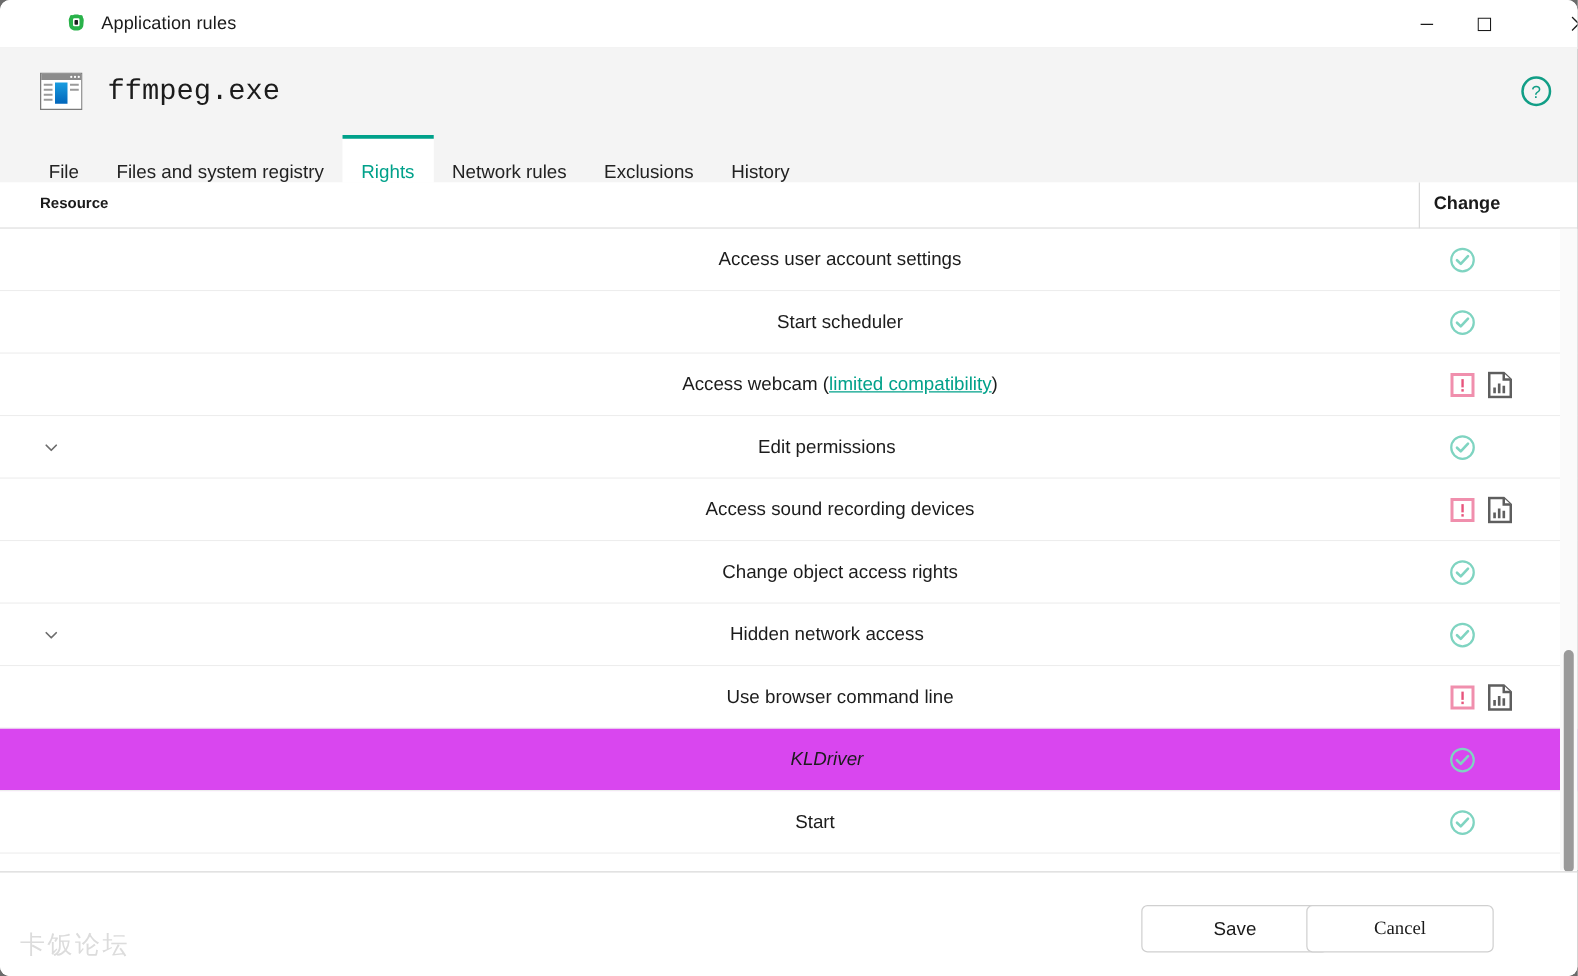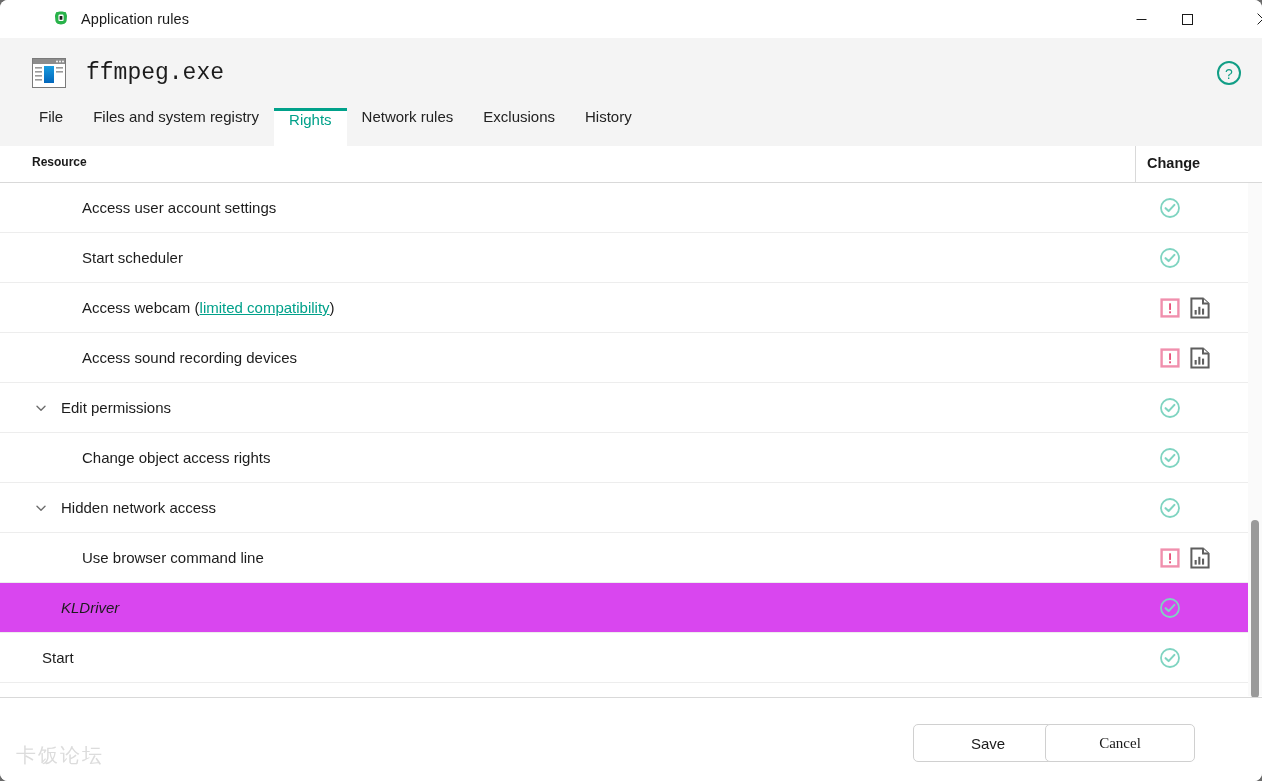--- a/index.html
+++ b/index.html
@@ -98,21 +98,21 @@
     background: #f4f4f4;
     display: flex;
     align-items: flex-end;
     box-sizing: border-box;
   }
   .tab {
     position: relative;
     height: 38px;
     padding: 0 15px;
     display: flex;
-    align-items: flex-start;
+    align-items: flex-end;
     font-size: 15px;
     color: #222222;
     cursor: pointer;
     box-sizing: border-box;
     white-space: nowrap;
   }
   .tab:first-child { margin-left: 24px; }
   .tab.active {
     background: #ffffff;
     color: #00a18a;
@@ -159,20 +159,21 @@
     overflow: hidden;
   }
   .row {
     position: relative;
     height: 50px;
     border-bottom: 1px solid #ededed;
     box-sizing: border-box;
     display: flex;
     align-items: center;
     background: #ffffff;
+    justify-content: center;
   }
   .row.selected { background: #d946ef; font-style: italic; }
   .row.partial { height: 14px; border-bottom: 1px solid #ededed; }
 
   .chevron {
     position: absolute;
     left: 34px;
     width: 14px; height: 14px;
     display: flex; align-items: center; justify-content: center;
     cursor: pointer;
@@ -383,51 +384,51 @@
           <svg class="act-icon report" viewBox="0 0 20 22">
             <path d="M1.4 1.4 H13 L18.6 6.6 V20.6 H1.4 Z" fill="#ffffff" stroke="#5e5e5e" stroke-width="2"></path>
             <path d="M13 1.4 V6.6 H18.6" fill="#ffffff" stroke="#5e5e5e" stroke-width="2"></path>
             <rect x="4.6" y="13" width="2.1" height="4.6" fill="#5e5e5e"></rect>
             <rect x="8.3" y="9.8" width="2.1" height="7.8" fill="#5e5e5e"></rect>
             <rect x="12" y="11.6" width="2.1" height="6" fill="#5e5e5e"></rect>
           </svg>
         </div>
       </div>
       <div class="row">
+        <span class="chevron">
+          <svg width="12" height="12" viewBox="0 0 12 12">
+            <path d="M2 4.2 L6 8.2 L10 4.2" fill="none" stroke="#6d6d6d" stroke-width="1.4" stroke-linecap="round" stroke-linejoin="round"></path>
+          </svg>
+        </span>
+        <span class="row-label indent1"><span>Edit permissions</span></span>
+        <div class="actions">
+          <svg class="act-icon" viewBox="0 0 22 22">
+            <circle cx="11" cy="11" r="9" fill="none" stroke="#7fd4c1" stroke-width="1.8"></circle>
+            <path d="M6.6 11.2 L9.6 14.1 L15.4 7.9" fill="none" stroke="#7fd4c1" stroke-width="2.1" stroke-linecap="round" stroke-linejoin="round"></path>
+          </svg>
+        </div>
+      </div>
+      <div class="row">
         <span class="row-label indent2"><span>Access sound recording devices</span></span>
         <div class="actions">
           <svg class="act-icon" viewBox="0 0 22 22">
             <rect x="2.6" y="2.6" width="16.8" height="16.8" fill="none" stroke="#f08fad" stroke-width="2.4"></rect>
             <rect x="10.1" y="6.3" width="1.9" height="6.6" fill="#e8547c"></rect>
             <rect x="10.1" y="14.3" width="1.9" height="2" fill="#e8547c"></rect>
           </svg>
           <svg class="act-icon report" viewBox="0 0 20 22">
             <path d="M1.4 1.4 H13 L18.6 6.6 V20.6 H1.4 Z" fill="#ffffff" stroke="#5e5e5e" stroke-width="2"></path>
             <path d="M13 1.4 V6.6 H18.6" fill="#ffffff" stroke="#5e5e5e" stroke-width="2"></path>
             <rect x="4.6" y="13" width="2.1" height="4.6" fill="#5e5e5e"></rect>
             <rect x="8.3" y="9.8" width="2.1" height="7.8" fill="#5e5e5e"></rect>
             <rect x="12" y="11.6" width="2.1" height="6" fill="#5e5e5e"></rect>
           </svg>
         </div>
       </div>
       <div class="row">
-        <span class="chevron">
-          <svg width="12" height="12" viewBox="0 0 12 12">
-            <path d="M2 4.2 L6 8.2 L10 4.2" fill="none" stroke="#6d6d6d" stroke-width="1.4" stroke-linecap="round" stroke-linejoin="round"></path>
-          </svg>
-        </span>
-        <span class="row-label indent1"><span>Edit permissions</span></span>
-        <div class="actions">
-          <svg class="act-icon" viewBox="0 0 22 22">
-            <circle cx="11" cy="11" r="9" fill="none" stroke="#7fd4c1" stroke-width="1.8"></circle>
-            <path d="M6.6 11.2 L9.6 14.1 L15.4 7.9" fill="none" stroke="#7fd4c1" stroke-width="2.1" stroke-linecap="round" stroke-linejoin="round"></path>
-          </svg>
-        </div>
-      </div>
-      <div class="row">
         <span class="row-label indent2"><span>Change object access rights</span></span>
         <div class="actions">
           <svg class="act-icon" viewBox="0 0 22 22">
             <circle cx="11" cy="11" r="9" fill="none" stroke="#7fd4c1" stroke-width="1.8"></circle>
             <path d="M6.6 11.2 L9.6 14.1 L15.4 7.9" fill="none" stroke="#7fd4c1" stroke-width="2.1" stroke-linecap="round" stroke-linejoin="round"></path>
           </svg>
         </div>
       </div>
       <div class="row">
         <span class="chevron">

